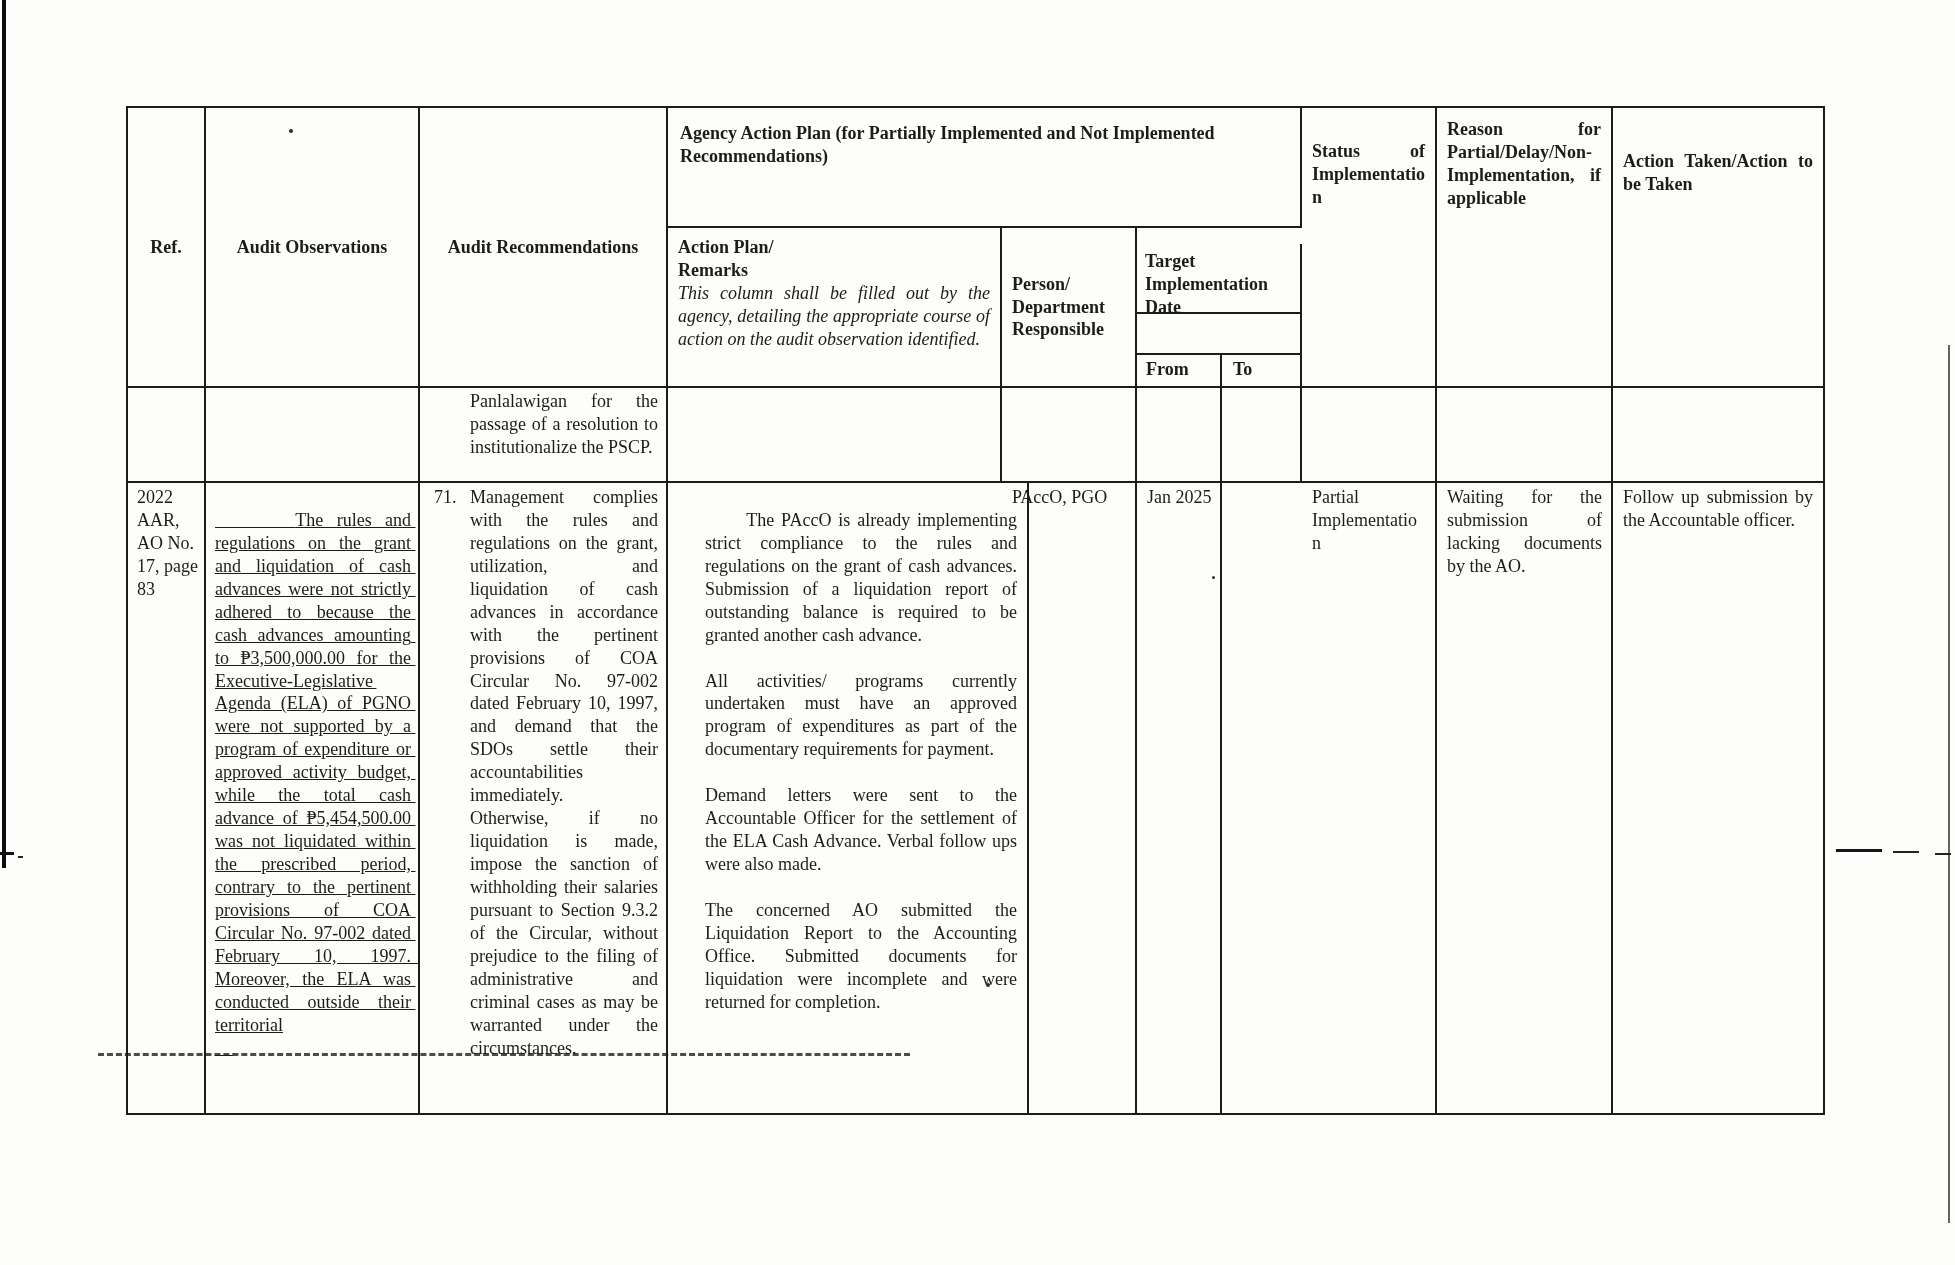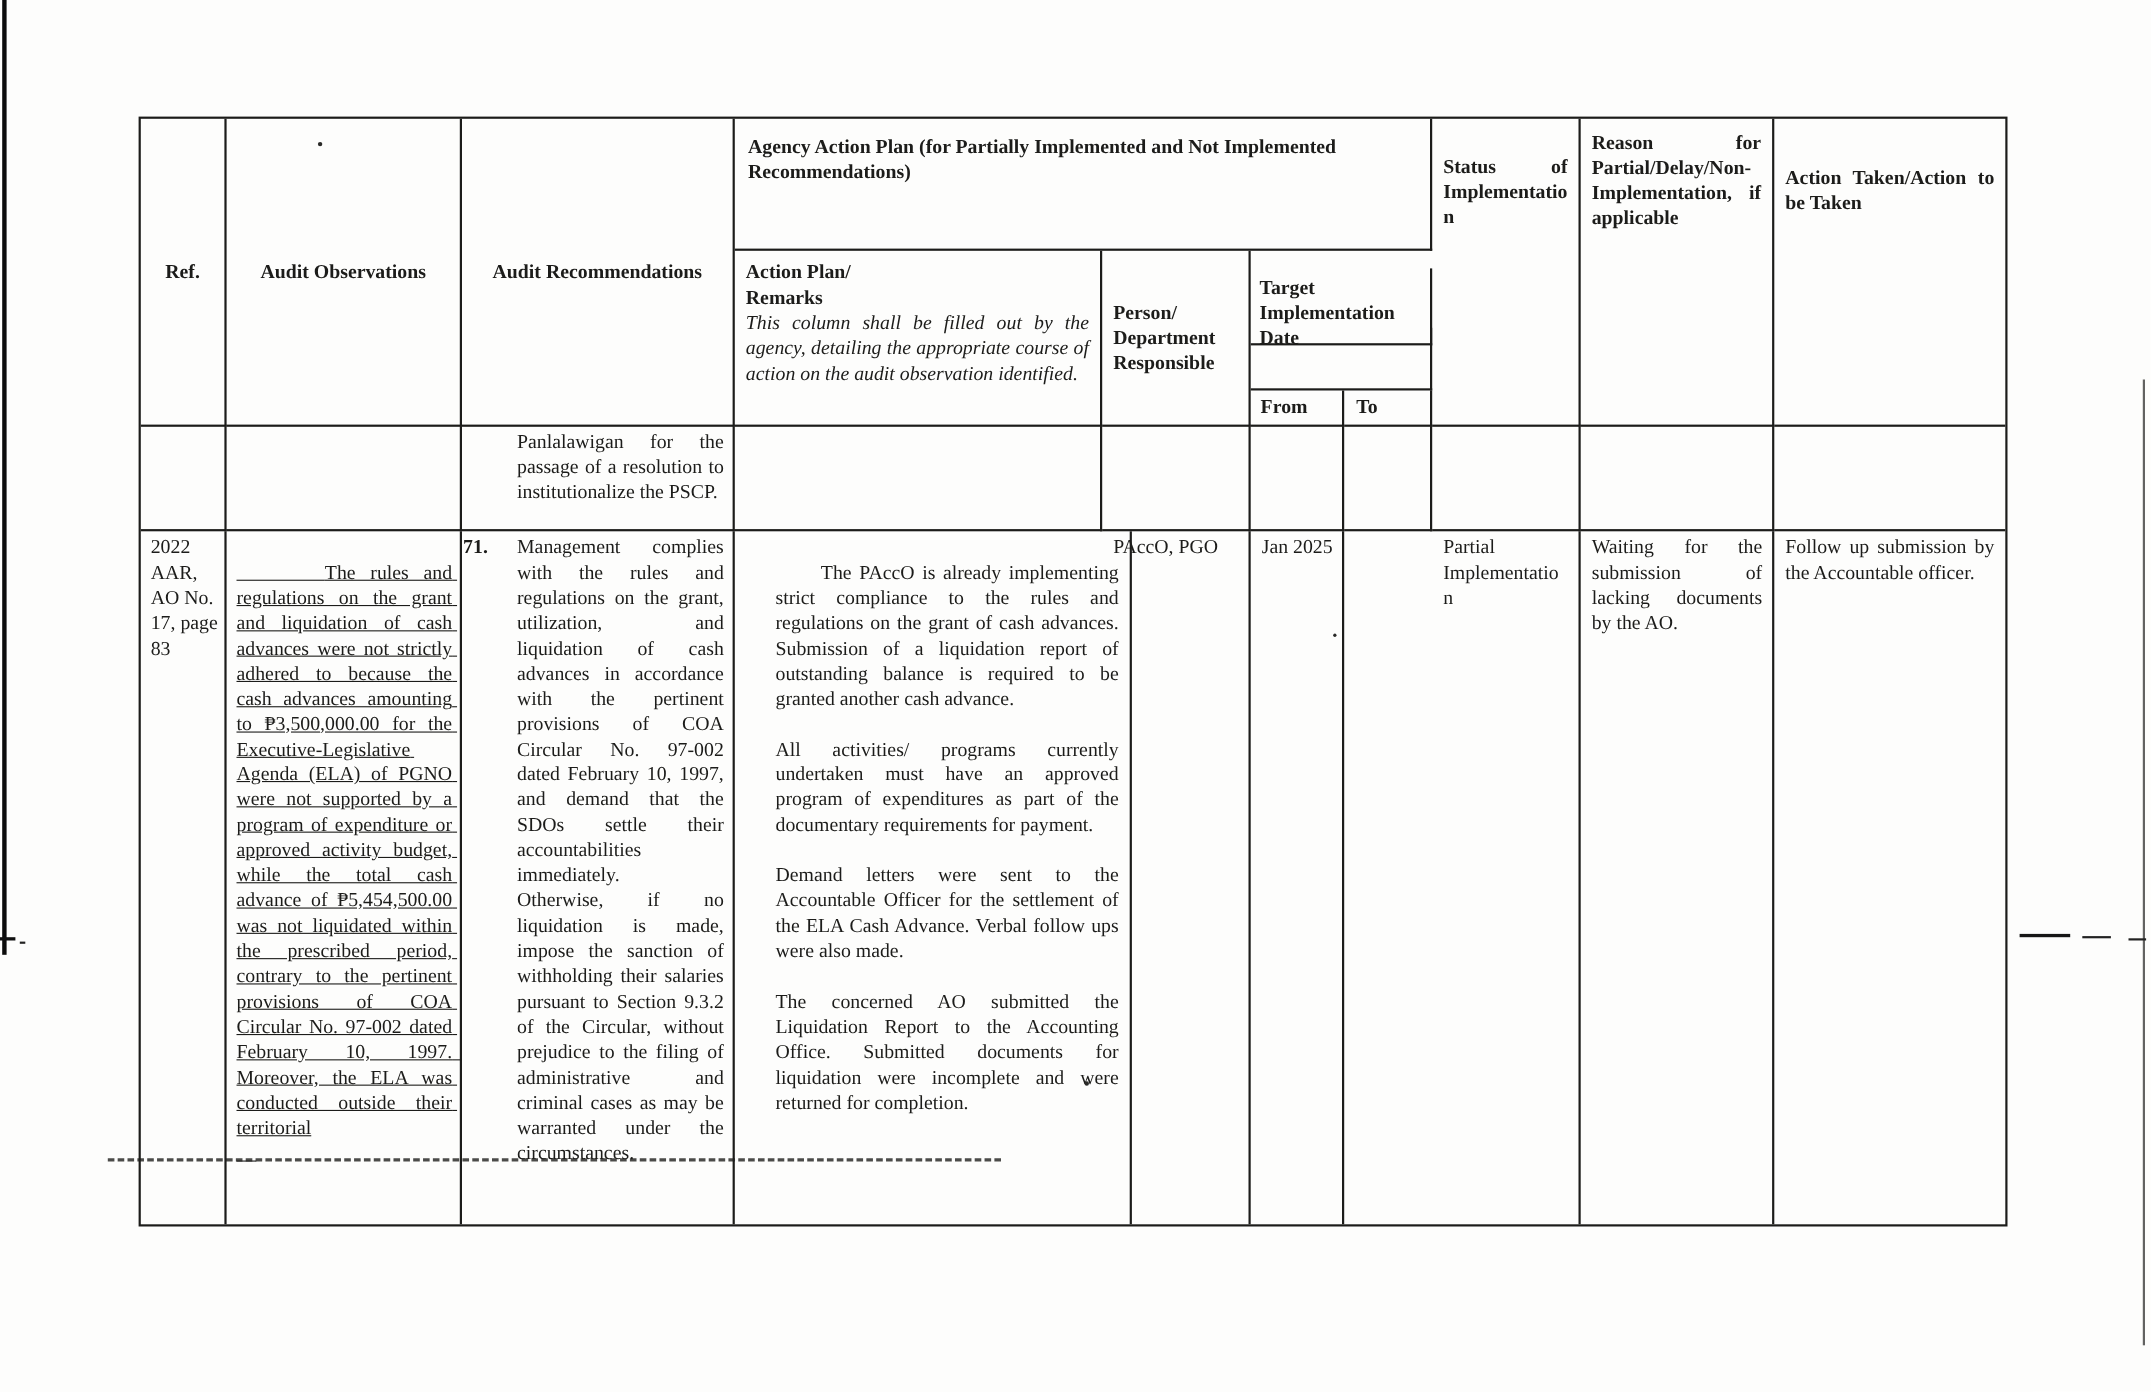--- a/index.html
+++ b/index.html
@@ -10,21 +10,21 @@
                border:2px solid #1c1c1a;background:#fdfdfc;}
   .cell{position:absolute;box-sizing:border-box;border:0 solid #1c1c1a;
         font-size:18px;line-height:1.275;}
   .br{border-right-width:2px;}
   .bb{border-bottom-width:2px;}
   .bold{font-weight:bold;}
   .center{display:flex;align-items:center;justify-content:center;text-align:center;}
   .vcenter-left{display:flex;flex-direction:column;justify-content:center;}
   .jtext{text-align:justify;}
   .pre{white-space:pre-wrap;}
-  .rec-no{position:absolute;left:1px;top:3px;font-weight:bold;}
+  .rec-no{position:absolute;left:14px;top:3px;}
   .rec-body{margin-left:41px;}
   .wrapany{overflow-wrap:anywhere;word-break:break-word;}
   
   .artifact{position:absolute;pointer-events:none;}
   .edge-left{left:2px;top:0;width:4px;height:868px;background:#0c0c0c;}
   .edge-right{left:1948px;top:345px;width:2px;height:878px;background:rgba(45,45,45,.75);}
   .fold-line{left:98px;top:1053px;width:812px;height:0;
              border-top:3px dashed rgba(30,30,28,.8);}
   .dash-a{left:0;top:852px;width:14px;height:3px;background:#111;}
   .dash-b{left:18px;top:856px;width:5px;height:2px;background:#222;}

